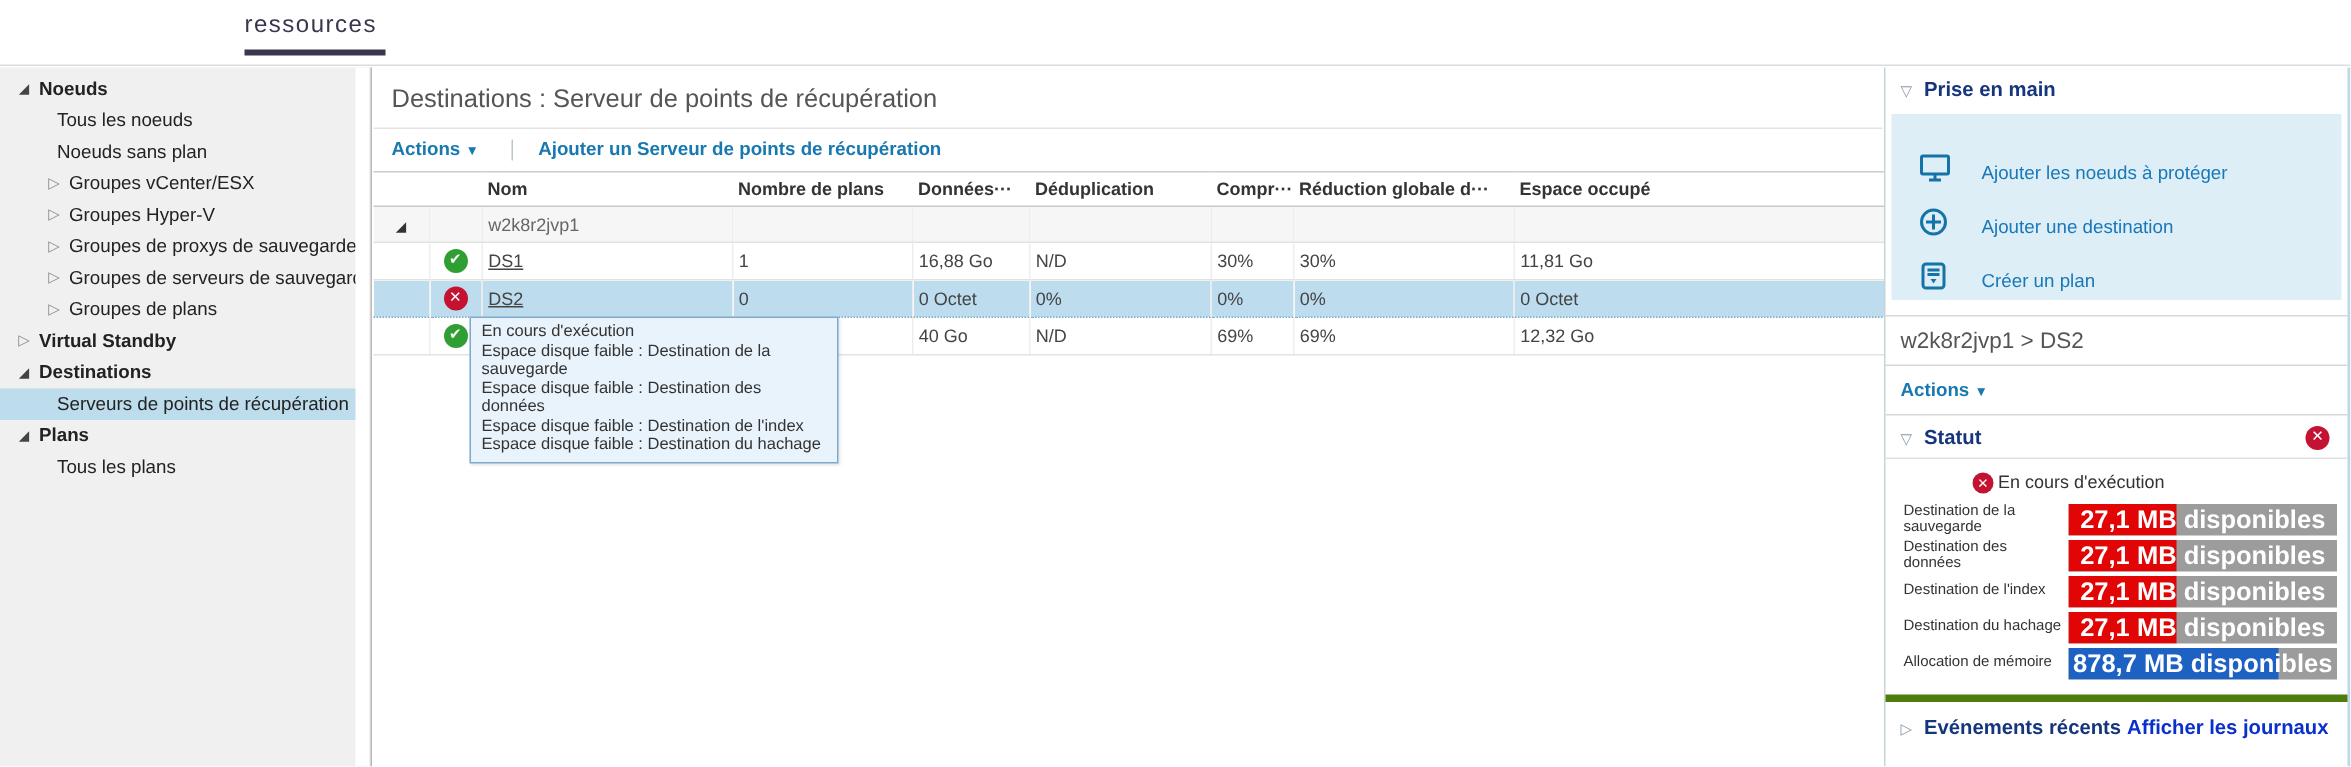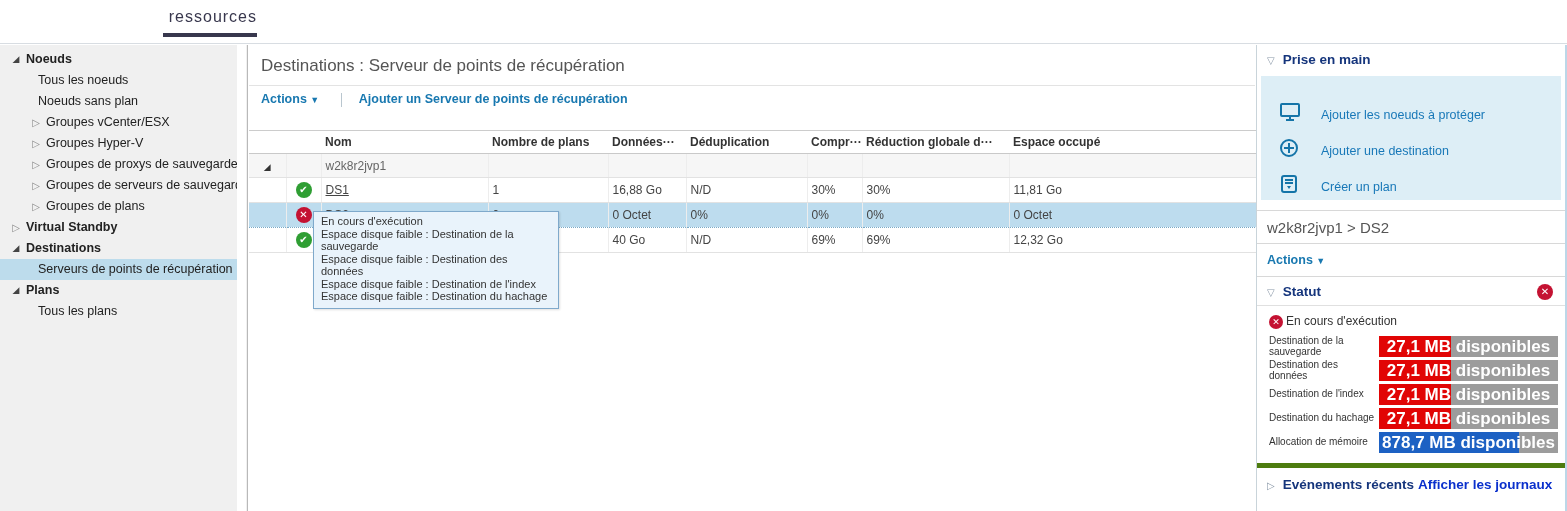--- a/index.html
+++ b/index.html
@@ -3,21 +3,21 @@
 <meta charset="utf-8">
 <style>
   * { margin:0; padding:0; box-sizing:border-box; }
   html,body { width:1567px; height:511px; overflow:hidden; background:#fff;
     font-family:"Liberation Sans","DejaVu Sans",sans-serif; }
   .page { position:relative; width:1567px; height:511px; }
 
   
   .topbar { position:absolute; left:0; top:0; width:1567px; height:44px; background:#fff;
     border-bottom:1px solid #d8dde2; }
-  .tab { position:absolute; left:163px; top:8px; width:94px; text-align:right;
+  .tab { position:absolute; left:163px; top:8px; width:94px; text-align:left;
     font-size:16px; color:#38374d; letter-spacing:1px; }
   .tab .underline { position:absolute; left:0; bottom:-11px; width:94px; height:4px; background:#38374d; }
 
   
   .sidebar { position:absolute; left:0; top:45px; width:248px; height:466px; background:#f0f0f0;
     border-right:1px solid #b9b9b9; }
   .sidebar .scrolltrack { position:absolute; right:1px; top:0; width:9px; height:466px; background:#fff; }
   .tree { padding-top:4px; }
   .tree-item { position:relative; height:21px; line-height:21px; font-size:12.5px; color:#222;
     white-space:nowrap; overflow:hidden; width:238px; cursor:default; }
@@ -33,21 +33,21 @@
   .main { position:absolute; left:249px; top:45px; width:1006px; height:466px; background:#fff; }
   .main-title { height:41px; line-height:41px; padding-left:12px; font-size:17px; color:#555;
     border-bottom:1px solid #e3e3e3; }
   .toolbar { height:26px; line-height:26px; padding-left:12px; font-size:12.5px; font-weight:bold; }
   .toolbar .act { color:#1878b0; cursor:pointer; }
   .toolbar .caret { color:#1878b0; font-size:9px; }
   .toolbar .sep { display:inline-block; width:1px; height:14px; background:#b9c6cf; margin:0 14px 0 18px;
     vertical-align:middle; }
   .toolbar .add { color:#1878b0; cursor:pointer; }
 
-  table.grid { border-collapse:collapse; table-layout:fixed; width:1024px; margin-top:18px;
+  table.grid { border-collapse:collapse; table-layout:fixed; width:1024px; margin-top:2px;
     border-top:1px solid #ccc; font-size:12px; color:#444; }
   table.grid th { height:23px; font-size:12px; font-weight:bold; color:#333; text-align:left;
     padding:0 4px; border-bottom:1px solid #c9c9c9; white-space:nowrap; overflow:hidden; }
   table.grid td { height:25px; padding:0 4px; border-bottom:1px solid #e2e2e2;
     border-right:1px solid #ededed; white-space:nowrap; overflow:hidden; }
   table.grid td:last-child { border-right:none; }
   tr.group-row td { background:#f6f6f6; color:#666; height:24px; }
   tr.data-row.selected td { background:#bddcee; border-top:1px dotted #79a9c6; border-bottom:1px dotted #79a9c6; }
   .cell-center { text-align:center; }
   .rsp-link { color:#444; text-decoration:underline; cursor:pointer; }
@@ -74,21 +74,21 @@
   .gs-link .ic { width:22px; height:20px; margin-right:20px; flex:none; }
   .gs-link .txt { font-size:12.5px; color:#1878b8; }
   .bc-row { height:34px; line-height:34px; padding-left:10px; font-size:15px; color:#555;
     border-top:1px solid #d8d8d8; border-bottom:1px solid #d8d8d8; }
   .pactions { height:33px; line-height:33px; padding-left:10px; font-size:12.5px; font-weight:bold;
     color:#1878b0; border-bottom:1px solid #d8d8d8; cursor:pointer; }
   .pactions .caret { font-size:9px; }
   .status-head { border-bottom:1px solid #e0e0e0; }
   .status-head .hx { position:absolute; right:12px; top:7px; }
   .status-body { padding:6px 10px 8px 12px; }
-  .state-line { font-size:12px; color:#333; height:22px; line-height:18px; }
+  .state-line { font-size:12px; color:#333; height:22px; line-height:18px;margin-left:46px; }
   .state-line .stat-ic { width:14px; height:14px; line-height:14px; font-size:9px; margin-right:3px; }
   .bar-row { display:flex; align-items:center; height:24px; }
   .bar-label { width:110px; font-size:10px; color:#333; line-height:11.5px; flex:none; }
   .bar { position:relative; width:179px; height:21px; background:#9c9c9c; flex:none; overflow:hidden; }
   .bar .fill { position:absolute; left:0; top:0; bottom:0; }
   .fill-red { background:#e10505; width:40%; }
   .fill-blue { background:#1d61c3; width:78%; }
   .bar .btxt { position:absolute; left:0; top:0; width:100%; height:100%; text-align:center;
     line-height:21px; font-size:17px; font-weight:bold; color:#fff; }
   .events-row { margin-top:1px; border-top:5px solid #4d7c0f; height:34px; line-height:34px;

